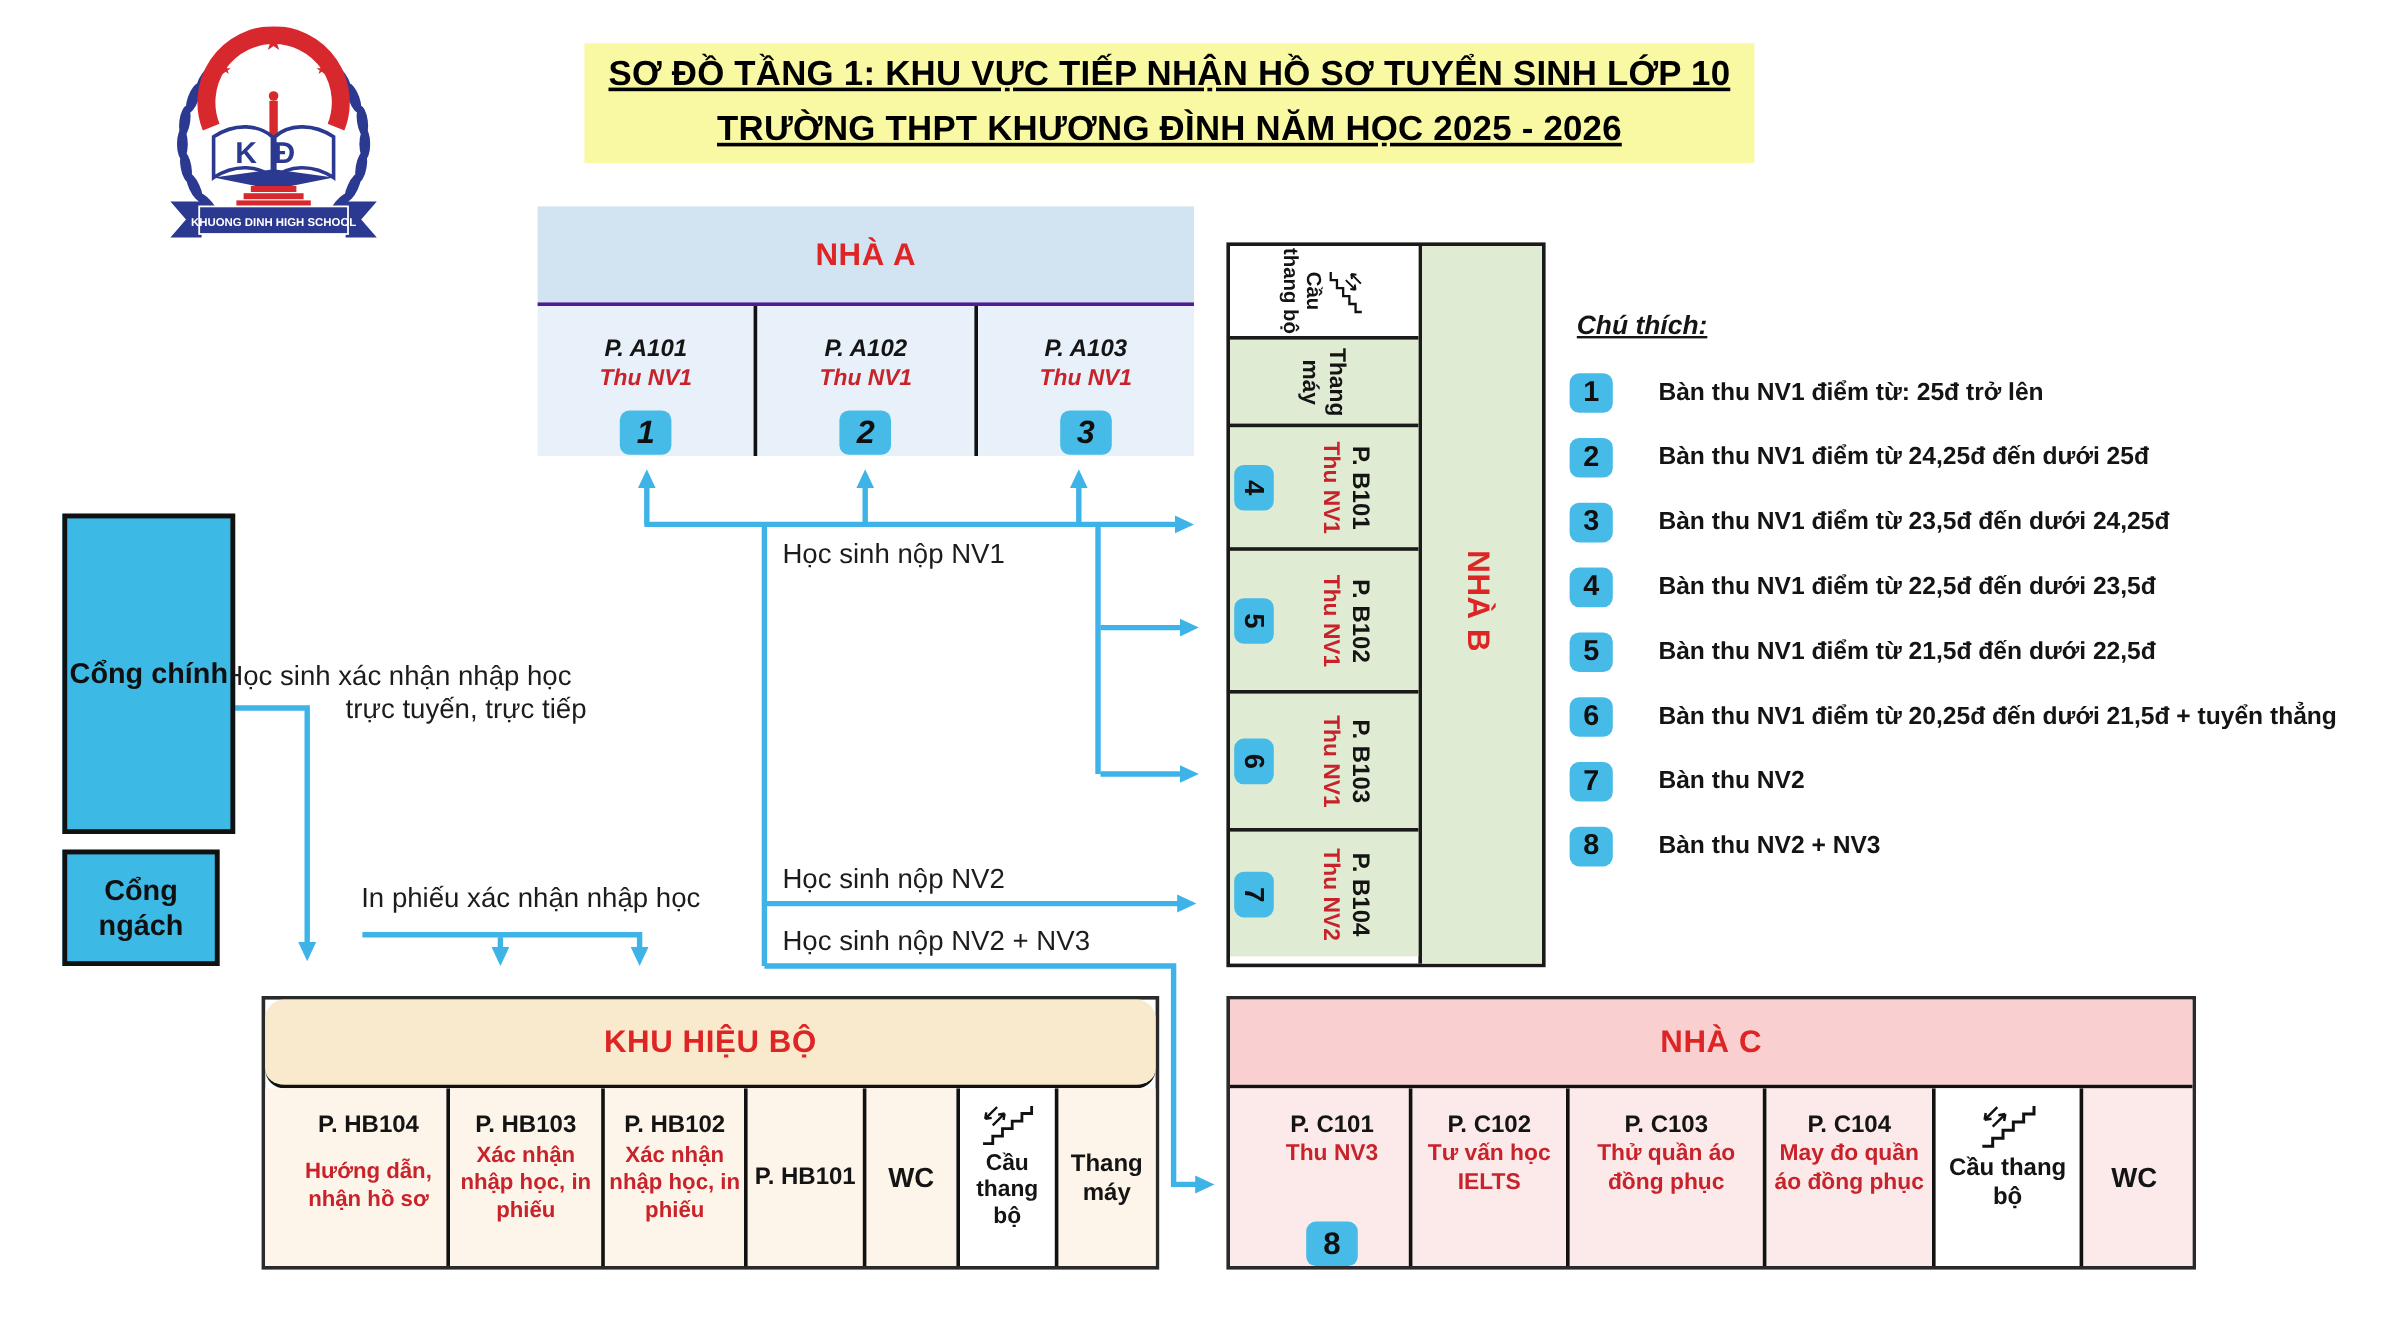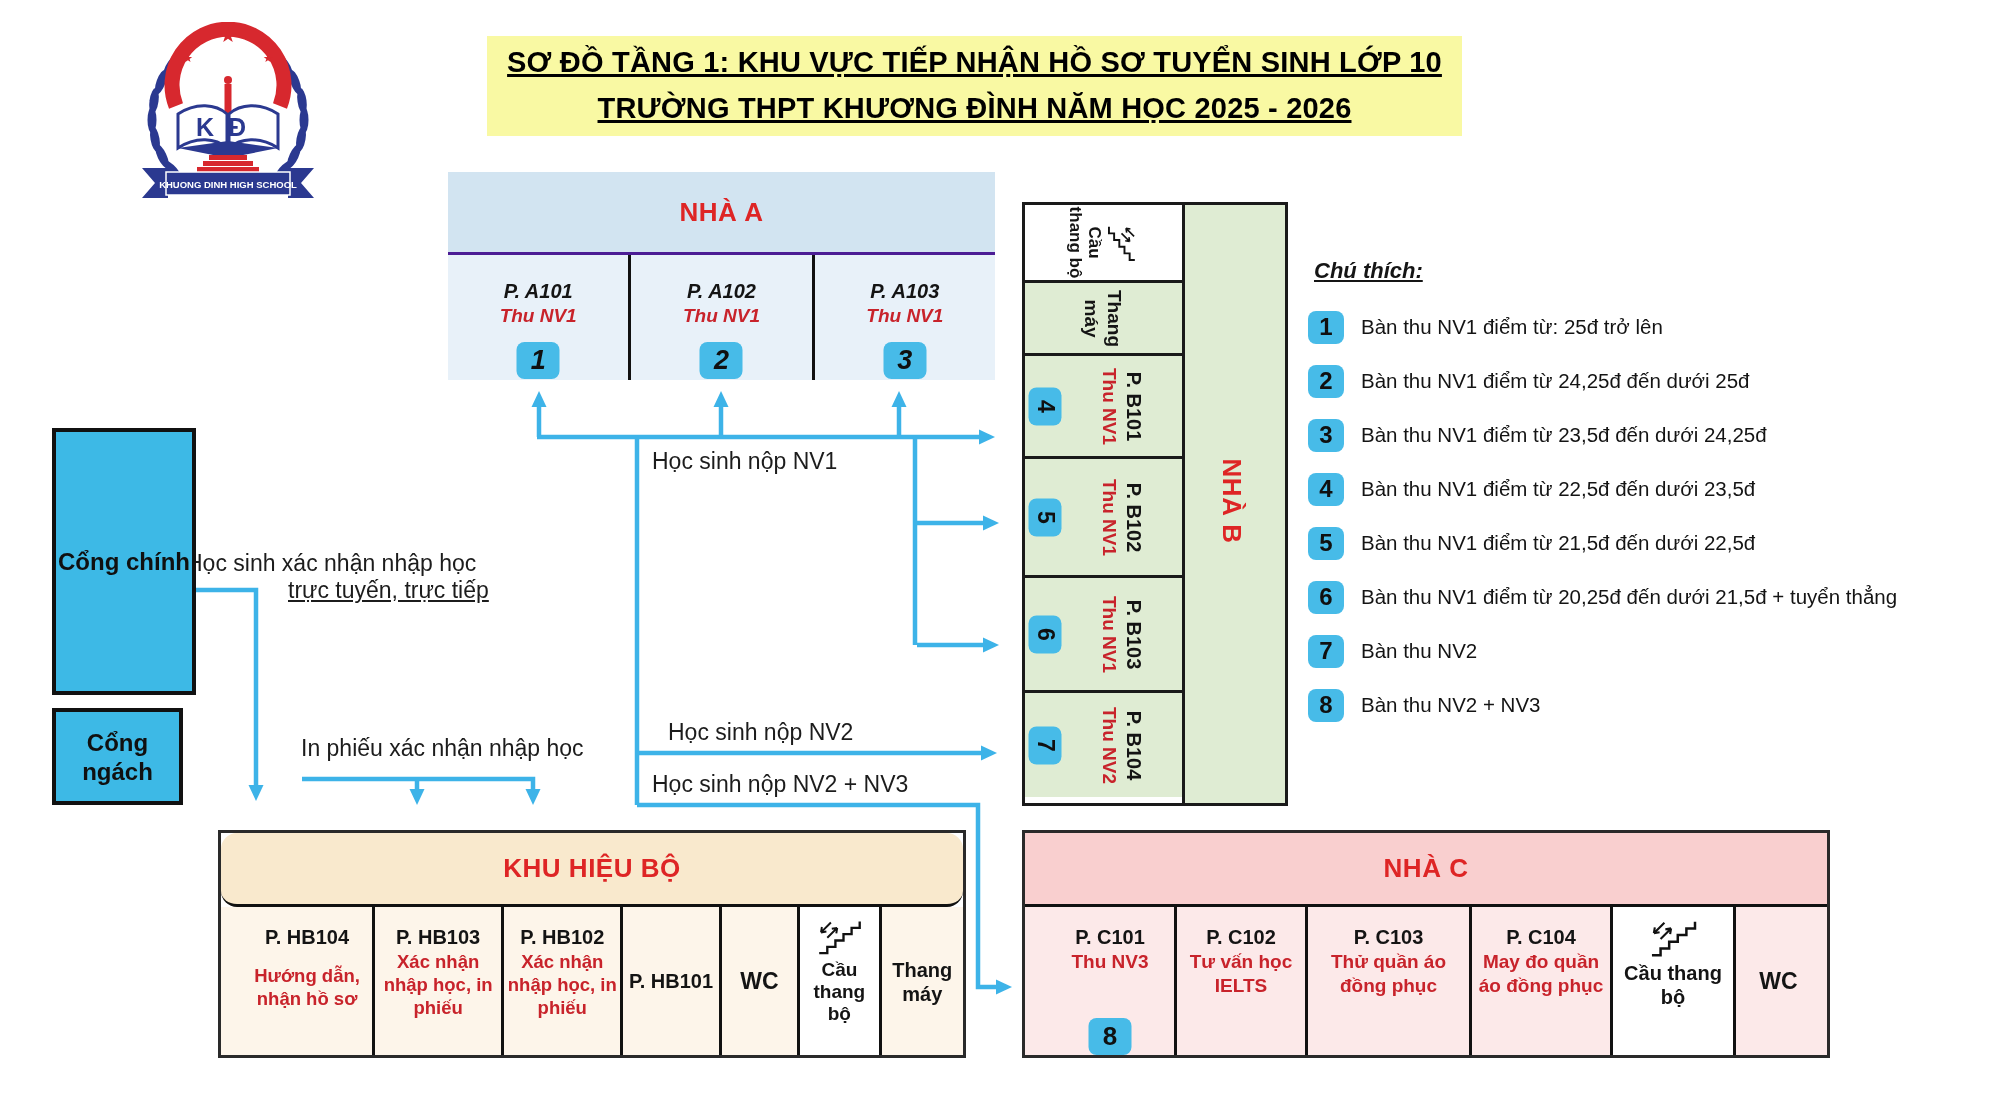--- a/index.html
+++ b/index.html
@@ -65,28 +65,28 @@
         justify-content:center;text-align:center;font-weight:700;font-size:24px;line-height:29px;
         box-sizing:border-box;color:#101010;}
   #gateMain{left:52px;top:428px;width:144px;height:267px;}
   #gateSide{left:52px;top:708px;width:131px;height:97px;}
   
   #legend{left:1308px;top:258px;width:690px;}
   #legendTitle{font-size:22px;font-weight:700;font-style:italic;text-decoration:underline;
                margin:0 0 16px 6px;}
   .lrow{display:flex;align-items:center;height:54px;}
   .lrow .badge{width:36px;height:33px;font-size:24px;margin-right:17px;flex:0 0 auto;}
-  .lrow .ltext{font-size:20.5px;font-weight:400;white-space:nowrap;color:#141414;}
+  .lrow .ltext{font-size:20.5px;font-weight:700;white-space:nowrap;color:#141414;margin-left:21px;}
   
   .flabel{font-size:23px;font-weight:500;color:#1c1c1c;white-space:nowrap;}
   #lblConfirm{left:186px;top:550px;}
-  #lblConfirm .l2{padding-left:102px;text-decoration:underline;}
+  #lblConfirm .l2{padding-left:102px;}
   #lblPrint{left:301px;top:735px;}
   #lblNV1{left:652px;top:448px;}
-  #lblNV2{left:652px;top:719px;margin-left:16px;}
+  #lblNV2{left:652px;top:719px;}
   #lblNV23{left:652px;top:771px;}
   #arrowLayer{left:0;top:0;z-index:0;}
   .bwrap{z-index:1;}
 </style>
 </head>
 <body>
 
 <div id="canvas">
 
   <svg id="arrowLayer" class="abs" width="2000" height="1118" viewBox="0 0 2000 1118">

